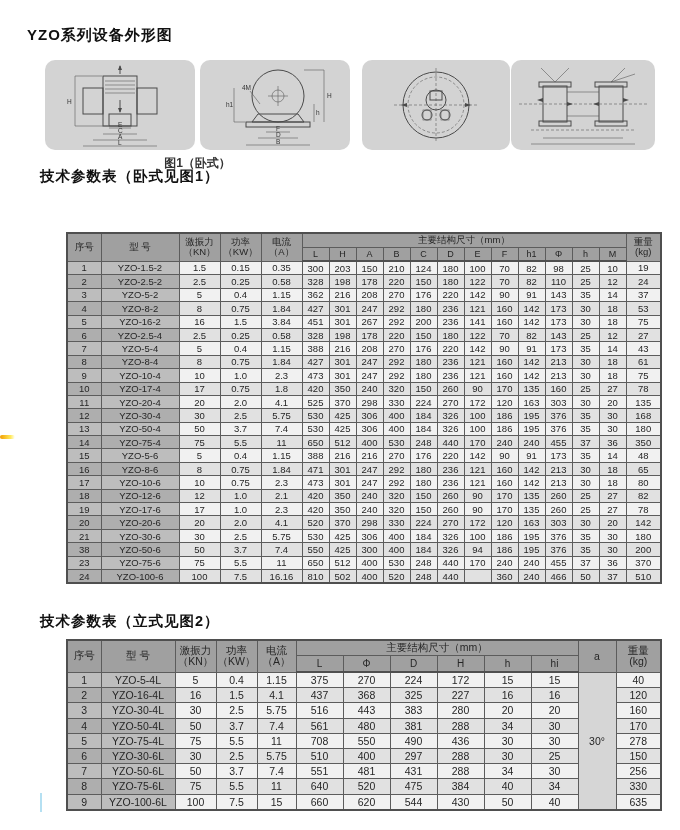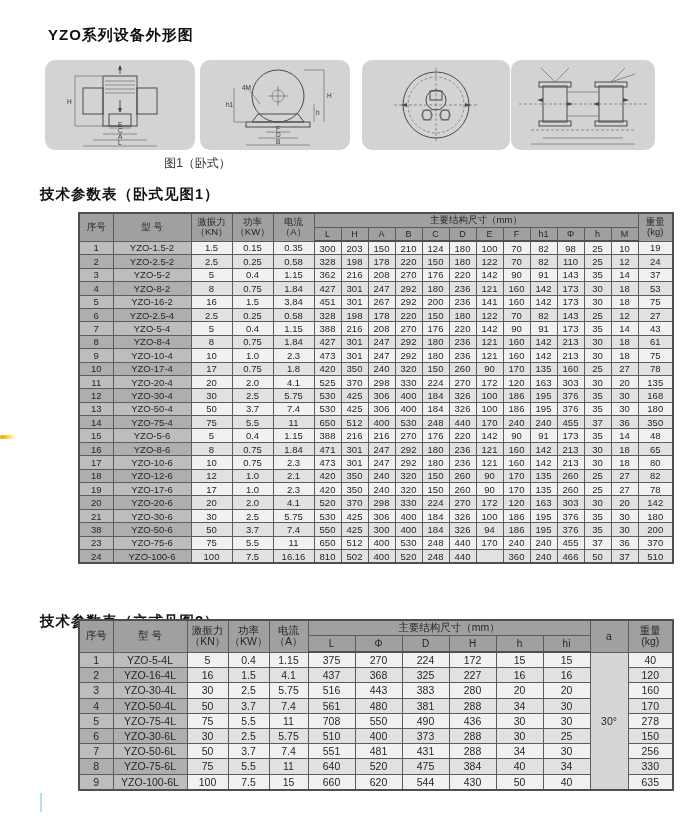--- a/index.html
+++ b/index.html
@@ -1,37 +1,37 @@
 <!DOCTYPE html>
 <html><head>
 <meta charset="utf-8">
 <style>
   html,body{margin:0;padding:0;background:#fff;}
   .page{position:relative;width:680px;height:830px;background:#ffffff;overflow:hidden;
         font-family:"Liberation Sans","DejaVu Sans",sans-serif;color:#222;}
-  .page-title{position:absolute;left:48px;top:26px;font-size:15px;font-weight:bold;color:#111;letter-spacing:1px;margin:0;}
+  .page-title{position:absolute;left:27px;top:26px;font-size:15px;font-weight:bold;color:#111;letter-spacing:1px;margin:0;}
   .section-title{position:absolute;left:40px;font-size:14.5px;font-weight:bold;color:#111;letter-spacing:1px;margin:0;}
-  #sec1{top:185px;}
+  #sec1{top:167px;}
   #sec2{top:612px;}
 
   .diag-box{position:absolute;top:60px;height:90px;background:#d3d3d3;border-radius:10px;}
   #diag1{left:45px;width:150px;}
   #diag2{left:200px;width:150px;}
   #diag3{left:362px;width:148px;}
   #diag4{left:511px;width:144px;}
   .diag-box svg{display:block;width:100%;height:100%;}
   .draw{stroke:#4a4a4a;stroke-width:1;fill:none;}
   .drawthin{stroke:#5a5a5a;stroke-width:0.6;fill:none;}
   .dash{stroke:#5a5a5a;stroke-width:0.6;fill:none;stroke-dasharray:3 2;}
   .dlabel{font-size:6.5px;fill:#333;font-family:"Liberation Sans",sans-serif;}
-  .caption{position:absolute;top:155px;font-size:12px;color:#333;}
+  .caption{position:absolute;top:155px;font-size:12px;color:#333;font-weight:bold;}
   #cap1{left:45px;width:305px;text-align:center;}
   #cap2{left:362px;width:293px;text-align:center;}
 
-  table{position:absolute;left:78px;border-collapse:collapse;table-layout:fixed;border:2px solid #4f4f4f;}
+  table{position:absolute;left:66px;border-collapse:collapse;table-layout:fixed;border:2px solid #4f4f4f;margin-top:20px;}
   th,td{border:1px solid #5c5c5c;text-align:center;padding:0;overflow:hidden;white-space:nowrap;color:#262626;}
   thead th{background:#a0a0a0;font-weight:normal;}
   thead tr:last-child th{border-bottom:2px solid #4f4f4f;}
   .twoLine{line-height:1.05;}
 
   #table1{top:212px;width:594px;}
   #table1 thead th{font-size:9.5px;}
   #table1 thead tr.subrow th{font-size:9px;height:12px;}
   #table1 tbody td{height:12.4px;font-size:9.5px;}
   #table2{top:619px;width:594px;}
@@ -804,21 +804,21 @@
           <td class="val">278</td>
         </tr>
         <tr class="even">
           <td class="numcol">6</td>
           <td class="modelcol">YZO-30-6L</td>
           <td class="val">30</td>
           <td class="val">2.5</td>
           <td class="val">5.75</td>
           <td class="val">510</td>
           <td class="val">400</td>
-          <td class="val">373</td>
+          <td class="val">297</td>
           <td class="val">288</td>
           <td class="val">30</td>
           <td class="val">25</td>
           <td class="val">150</td>
         </tr>
         <tr class="odd">
           <td class="numcol">7</td>
           <td class="modelcol">YZO-50-6L</td>
           <td class="val">50</td>
           <td class="val">3.7</td>

